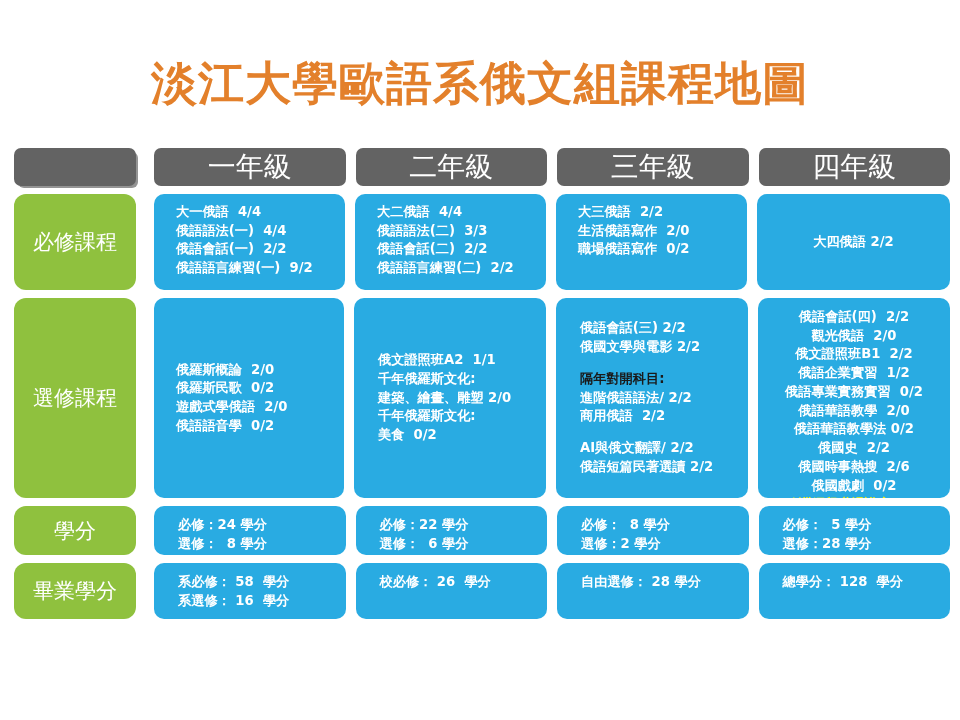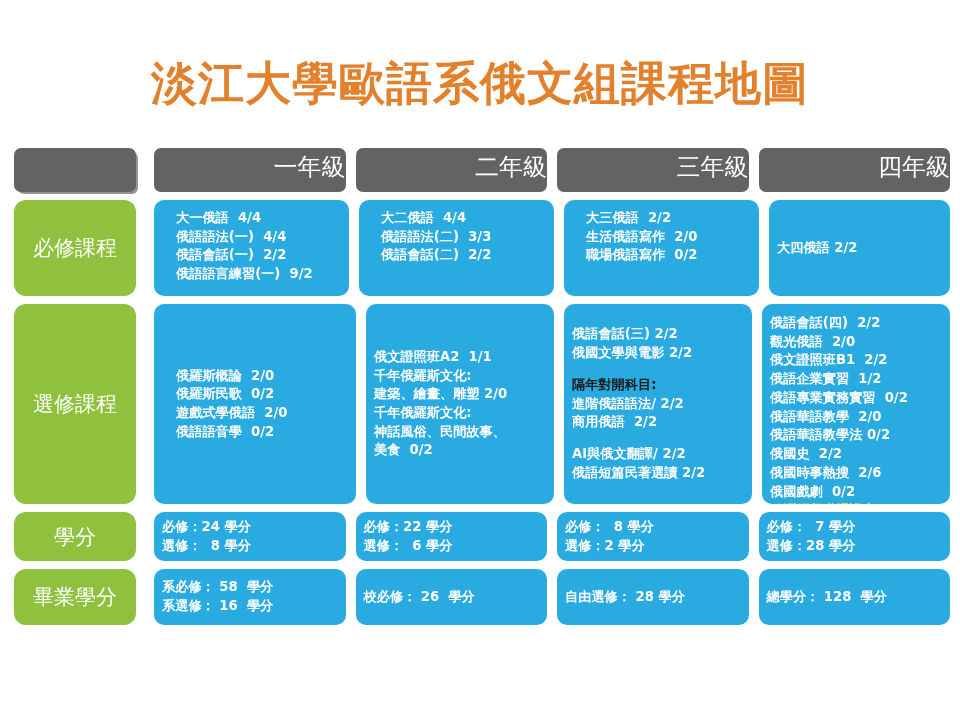--- a/index.html
+++ b/index.html
@@ -53,30 +53,30 @@
 
   .cell {
     box-sizing: border-box;
     border-radius: 9px;
     position: relative;
   }
 
   
   .col-label { width: 122px; flex: 0 0 122px; margin-right: 18px; }
   .col-year  { flex: 1 1 0; margin-right: 10px; }
-  .col-year:last-child { margin-right: 0; }
+  .col-year:last-child { margin-right: 0; text-align: center; }
 
   
   .row-header .cell {
     background: #636363;
-    height: 44px;
+    height: 38px;
     line-height: 38px;
-    text-align: right;
+    text-align: center;
     color: #ffffff;
-    font-size: 24px;
+    font-size: 28px;
     border-radius: 7px;
   }
   .row-header .col-label {
     background: #636363;
   }
   .corner-shadow {
     box-shadow: 3px 3px 0 -1px rgba(90,90,90,0.65);
   }
 
   
@@ -89,33 +89,32 @@
     font-size: 21px;
     text-align: center;
     border-radius: 12px;
   }
 
   
   .blue {
     background: #29ABE2;
     color: #ffffff;
     border-radius: 10px;
-    padding: 10px 8px;
+    padding: 10px 24px;
     font-size: 13.2px;
     font-weight: bold;
     line-height: 1.42;
     overflow: hidden;
   }
   .blue.centerv {
     display: flex;
     align-items: center;
   }
   .blue.centerall {
     display: flex;
-    align-items: center;
     justify-content: center;
     text-align: center;
   }
 
   .lines {
     width: 100%;
   }
   .lines .ln {
     white-space: pre-wrap;
     word-break: break-all;
@@ -165,20 +164,21 @@
               <div class="ln">俄語語法(一)  4/4</div>
               <div class="ln">俄語會話(一)  2/2</div>
               <div class="ln">俄語語言練習(一)  9/2</div>
             </div>
           </div>
           <div class="cell col-year blue pad-r1">
             <div class="lines">
               <div class="ln">大二俄語  4/4</div>
               <div class="ln">俄語語法(二)  3/3</div>
               <div class="ln">俄語會話(二)  2/2</div>
+              <div class="ln">俄語語言練習(二)  2/2</div>
             </div>
           </div>
           <div class="cell col-year blue pad-r1">
             <div class="lines">
               <div class="ln">大三俄語  2/2</div>
               <div class="ln">生活俄語寫作  2/0</div>
               <div class="ln">職場俄語寫作  0/2</div>
             </div>
           </div>
           <div class="cell col-year blue centerv">
@@ -196,21 +196,20 @@
               <div class="ln">遊戲式學俄語  2/0</div>
               <div class="ln">俄語語音學  0/2</div>
             </div>
           </div>
           <div class="cell col-year blue centerv">
             <div class="lines">
               <div class="ln">俄文證照班A2  1/1</div>
               <div class="ln">千年俄羅斯文化:</div>
               <div class="ln">建築、繪畫、雕塑 2/0</div>
               <div class="ln">千年俄羅斯文化:</div>
-              <div class="ln">神話風俗、民間故事、</div>
               <div class="ln">美食  0/2</div>
             </div>
           </div>
           <div class="cell col-year blue centerv">
             <div class="lines">
               <div class="ln">俄語會話(三) 2/2</div>
               <div class="ln">俄國文學與電影 2/2</div>
               <div class="ln spacer"></div>
               <div class="ln black">隔年對開科目:</div>
               <div class="ln">進階俄語語法/ 2/2</div>
@@ -251,21 +250,21 @@
             </div>
           </div>
           <div class="cell col-year blue centerall">
             <div class="lines credits-block">
               <div class="ln">必修：  8 學分</div>
               <div class="ln">選修：2 學分</div>
             </div>
           </div>
           <div class="cell col-year blue centerall">
             <div class="lines credits-block">
-              <div class="ln">必修：  7 學分</div>
+              <div class="ln">必修：  5 學分</div>
               <div class="ln">選修：28 學分</div>
             </div>
           </div>
         </div>
         <div class="row row-grad">
           <div class="cell col-label label-cell">畢業學分</div>
           <div class="cell col-year blue centerall">
             <div class="lines credits-block">
               <div class="ln">系必修： 58  學分</div>
               <div class="ln">系選修： 16  學分</div>

